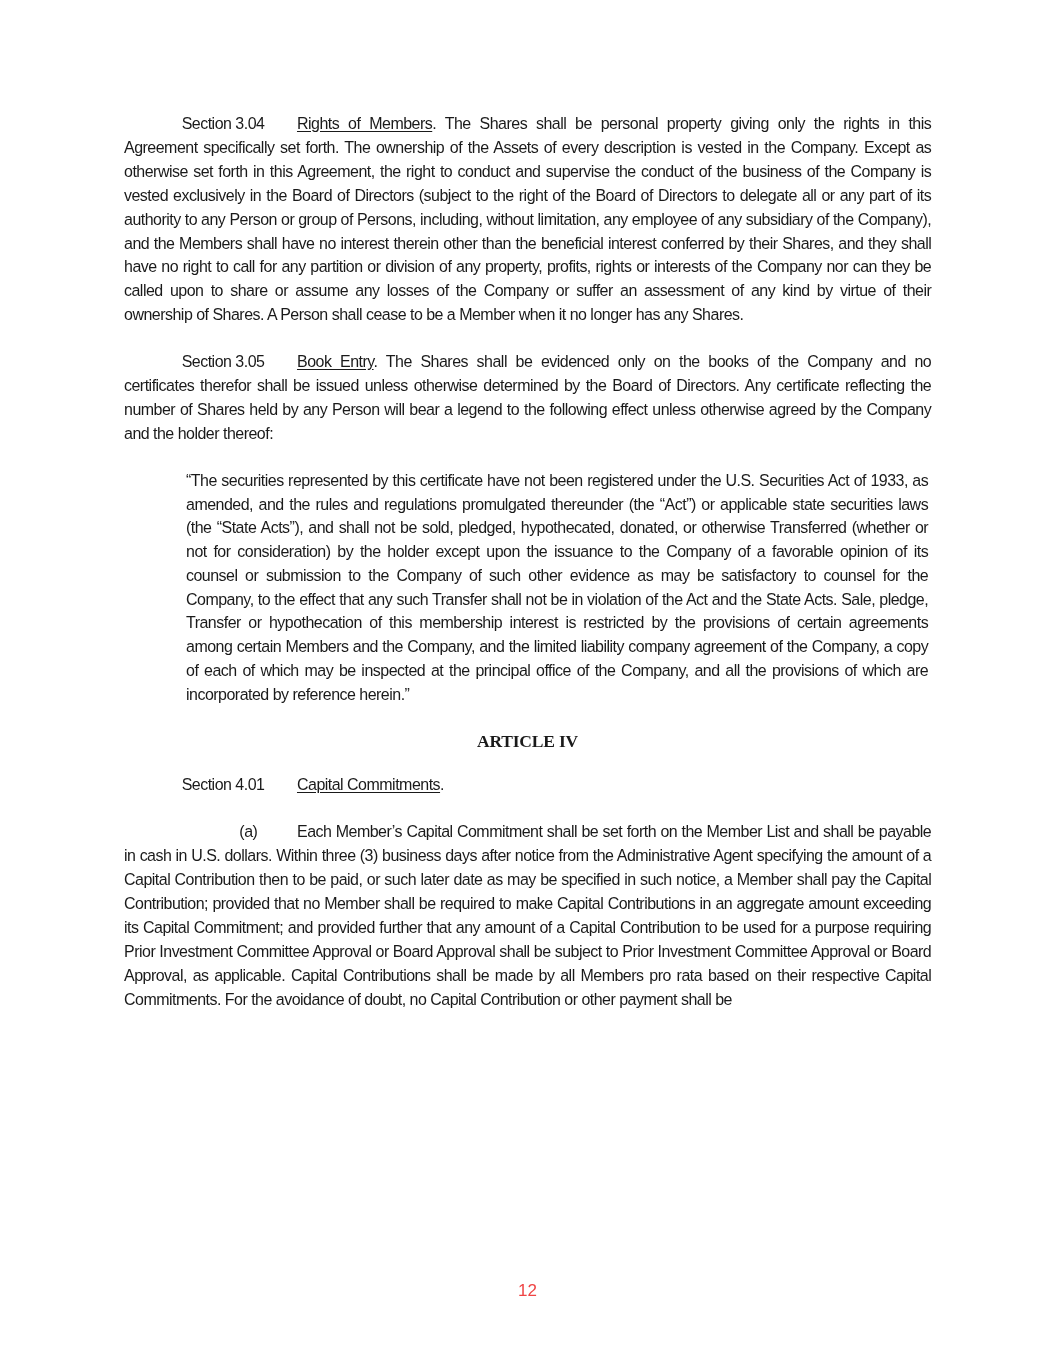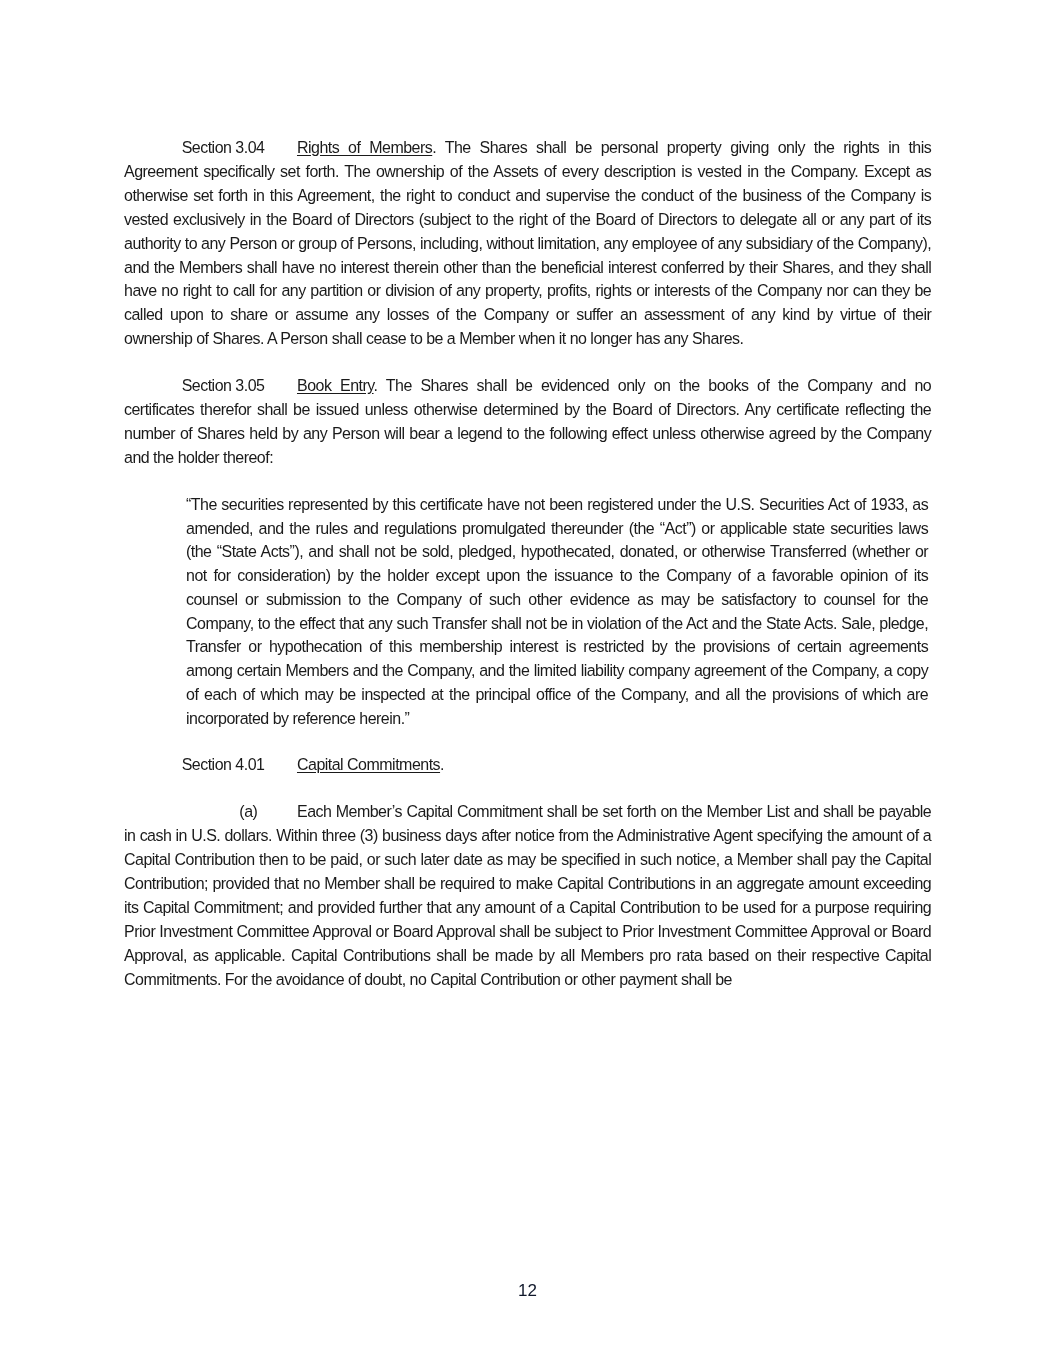--- a/index.html
+++ b/index.html
@@ -11,21 +11,21 @@
       width: 1055px;
       height: 1365px;
       position: relative;
       overflow: hidden;
       color: #1a1a1a;
       font-family: "Liberation Sans", sans-serif;
     }
     .page {
       position: absolute;
       left: 124px;
-      top: 136px;
+      top: 112px;
       width: 807px;
     }
     .para {
       font-size: 17.2px;
       line-height: 23.9px;
       text-align: justify;
       letter-spacing: -0.55px;
       word-spacing: 0px;
       margin: 0 0 23px 0;
       transform: scaleX(0.93);
@@ -66,39 +66,40 @@
       width: 62px;
     }
     .page-number {
       position: absolute;
       left: 0;
       width: 1055px;
       top: 1281px;
       text-align: center;
       font-family: "Liberation Sans", sans-serif;
       font-size: 17px;
-      color: #0f172a;
+      color: #ef4444;
     }
   </style>
 </head>
 <body>
 
 <div class="page">
 
   <p class="para">
     <span class="sec-num">Section 3.04</span><span class="sec-title">Rights of Members</span><span>. The Shares shall be personal property giving only the rights in this Agreement specifically set forth. The ownership of the Assets of every description is vested in the Company. Except as otherwise set forth in this Agreement, the right to conduct and supervise the conduct of the business of the Company is vested exclusively in the Board of Directors (subject to the right of the Board of Directors to delegate all or any part of its authority to any Person or group of Persons, including, without limitation, any employee of any subsidiary of the Company), and the Members shall have no interest therein other than the beneficial interest conferred by their Shares, and they shall have no right to call for any partition or division of any property, profits, rights or interests of the Company nor can they be called upon to share or assume any losses of the Company or suffer an assessment of any kind by virtue of their ownership of Shares. A Person shall cease to be a Member when it no longer has any Shares.</span>
   </p>
 
   <p class="para">
     <span class="sec-num">Section 3.05</span><span class="sec-title">Book Entry</span><span>. The Shares shall be evidenced only on the books of the Company and no certificates therefor shall be issued unless otherwise determined by the Board of Directors. Any certificate reflecting the number of Shares held by any Person will bear a legend to the following effect unless otherwise agreed by the Company and the holder thereof:</span>
   </p>
 
   <p class="quote">“The securities represented by this certificate have not been registered under the U.S. Securities Act of 1933, as amended, and the rules and regulations promulgated thereunder (the “Act”) or applicable state securities laws (the “State Acts”), and shall not be sold, pledged, hypothecated, donated, or otherwise Transferred (whether or not for consideration) by the holder except upon the issuance to the Company of a favorable opinion of its counsel or submission to the Company of such other evidence as may be satisfactory to counsel for the Company, to the effect that any such Transfer shall not be in violation of the Act and the State Acts. Sale, pledge, Transfer or hypothecation of this membership interest is restricted by the provisions of certain agreements among certain Members and the Company, and the limited liability company agreement of the Company, a copy of each of which may be inspected at the principal office of the Company, and all the provisions of which are incorporated by reference herein.”</p>
 
   <div class="article-head">
+    <div>ARTICLE IV</div>
   </div>
 
   <p class="para">
     <span class="sec-num">Section 4.01</span><span class="sec-title">Capital Commitments</span><span>.</span>
   </p>
 
   <p class="para sub-para">
     <span class="sub-label">(a)</span><span>Each Member’s Capital Commitment shall be set forth on the Member List and shall be payable in cash in U.S. dollars. Within three (3) business days after notice from the Administrative Agent specifying the amount of a Capital Contribution then to be paid, or such later date as may be specified in such notice, a Member shall pay the Capital Contribution; provided that no Member shall be required to make Capital Contributions in an aggregate amount exceeding its Capital Commitment; and provided further that any amount of a Capital Contribution to be used for a purpose requiring Prior Investment Committee Approval or Board Approval shall be subject to Prior Investment Committee Approval or Board Approval, as applicable. Capital Contributions shall be made by all Members pro rata based on their respective Capital Commitments.  For the avoidance of doubt, no Capital Contribution or other payment shall be</span>
   </p>
 

